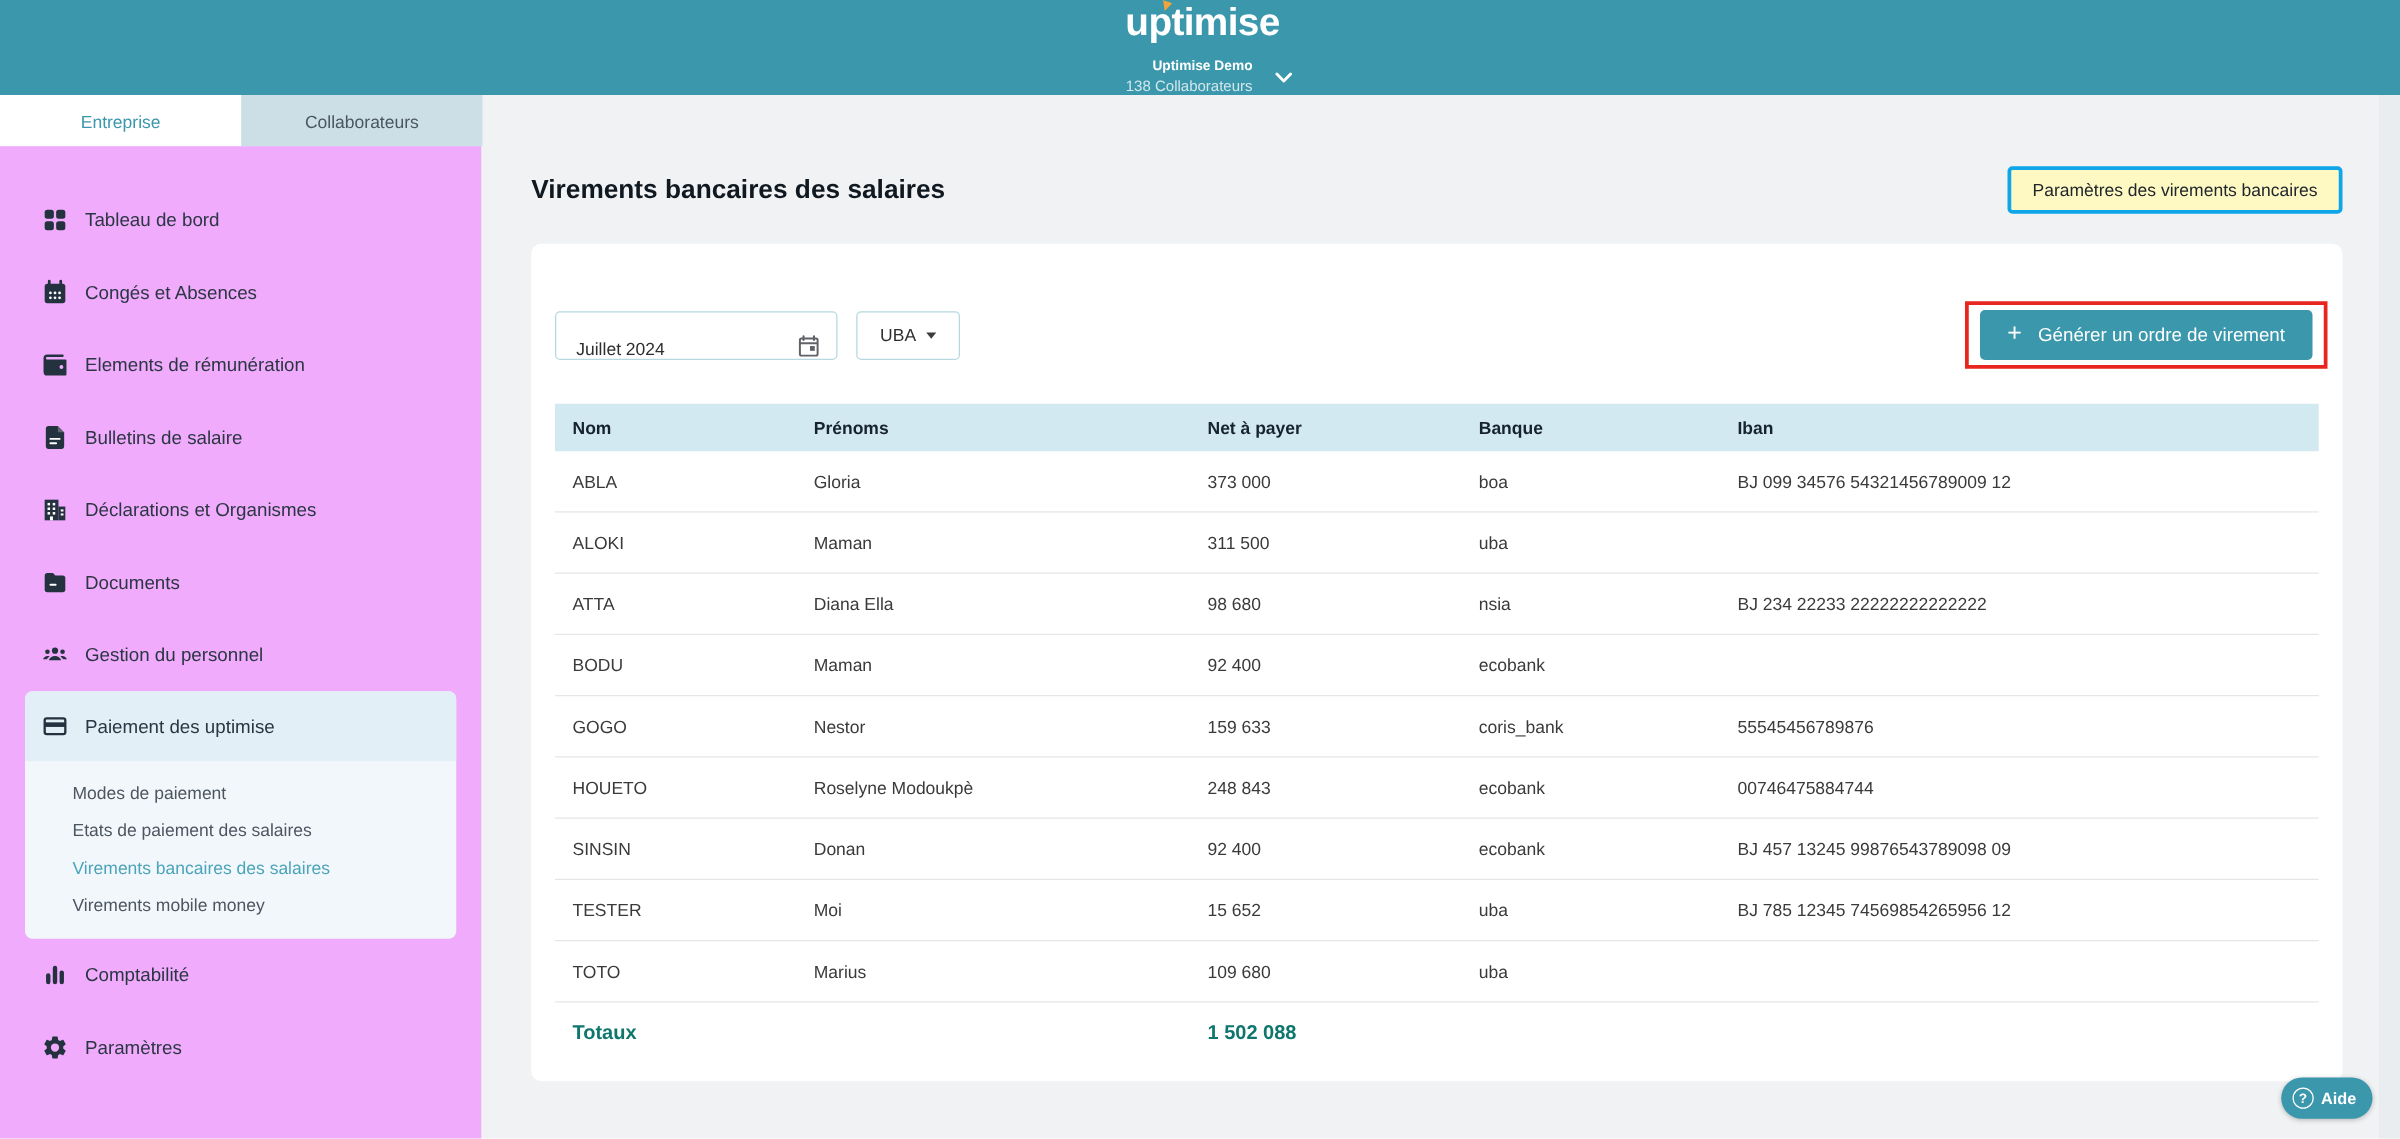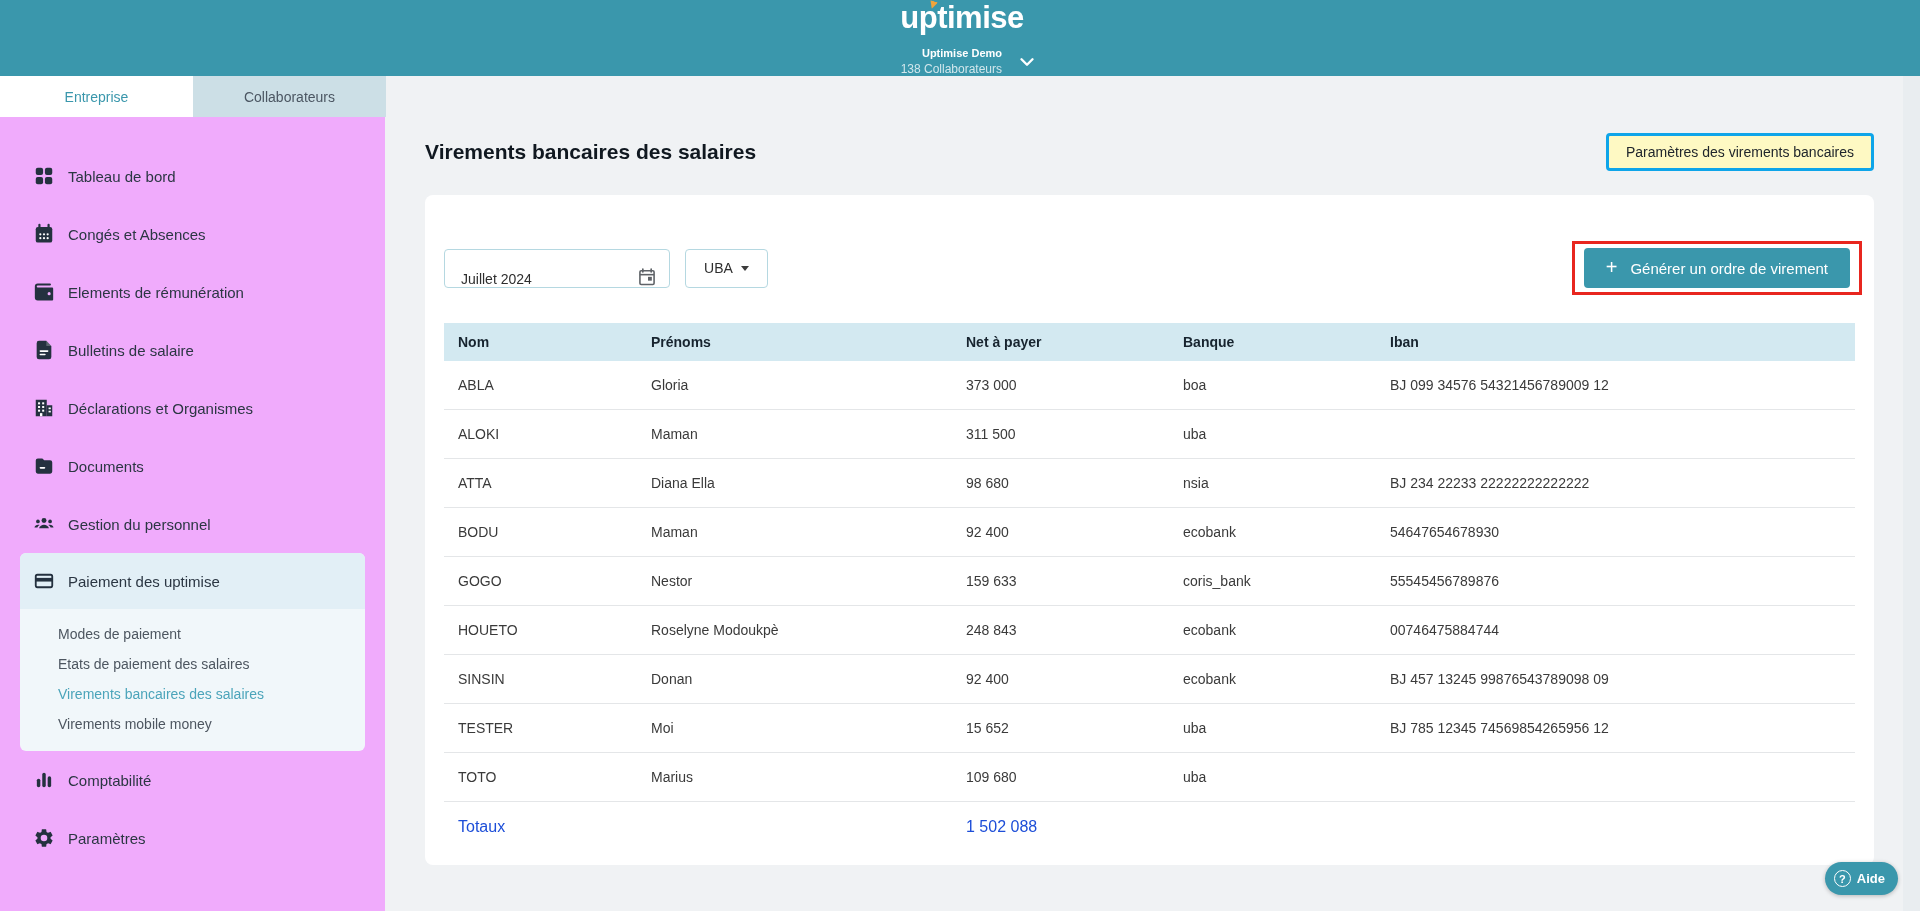--- a/index.html
+++ b/index.html
@@ -57,21 +57,21 @@
   .btn-teal { height:40px; padding:0 22px; background:var(--teal,#3a97ac); color:#fff; border:none;
               border-radius:4px; font-size:15px; display:flex; align-items:center; gap:13px;
               cursor:pointer; font-family:inherit; }
   .btn-teal .plus { font-size:20px; font-weight:normal; line-height:1; margin-top:-2px; }
 
   
   .table { margin-top:28px; }
   .trow { display:flex; align-items:center; padding-left:14px; }
   .thead { height:38px; background:var(--th,#d3e9f1); font-weight:bold; font-size:14px; color:#17242f; }
   .tbody-row { height:49px; border-bottom:1px solid #e4e6e8; font-size:14px; color:#3a3a3a; }
-  .trow.totals { height:49px; font-weight:normal; color:#1d4ed8; border-bottom:none; }
+  .trow.totals { height:49px; font-weight:bold; color:#0f766e; border-bottom:none; }
   .c0 { width:193px; } .c1 { width:315px; } .c2 { width:217px; } .c3 { width:207px; } .c4 { flex:1; }
 
   
   .help-btn { position:absolute; right:22px; bottom:16px; height:33px; padding:0 13px 0 9px;
               background:var(--teal,#3a97ac); color:#fff; border:none; border-radius:17px;
               display:flex; align-items:center; gap:6px; font-size:13px; font-weight:bold;
               cursor:pointer; font-family:inherit; box-shadow:0 1px 4px rgba(0,0,0,0.25); }
   .help-btn .q { width:17px; height:17px; border:1.6px solid #fff; border-radius:50%;
                  display:flex; align-items:center; justify-content:center; font-size:11px; font-weight:bold; }
   .scroll-track { position:absolute; top:76px; right:0; width:17px; height:835px; background:#e9edf0; }
@@ -282,21 +282,20 @@
             <div class="c1">Diana Ella</div>
             <div class="c2">98 680</div>
             <div class="c3">nsia</div>
             <div class="c4">BJ 234 22233 22222222222222</div>
           </div>
           <div class="trow tbody-row">
             <div class="c0">BODU</div>
             <div class="c1">Maman</div>
             <div class="c2">92 400</div>
             <div class="c3">ecobank</div>
-            <div class="c4">54647654678930</div>
           </div>
           <div class="trow tbody-row">
             <div class="c0">GOGO</div>
             <div class="c1">Nestor</div>
             <div class="c2">159 633</div>
             <div class="c3">coris_bank</div>
             <div class="c4">55545456789876</div>
           </div>
           <div class="trow tbody-row">
             <div class="c0">HOUETO</div>

